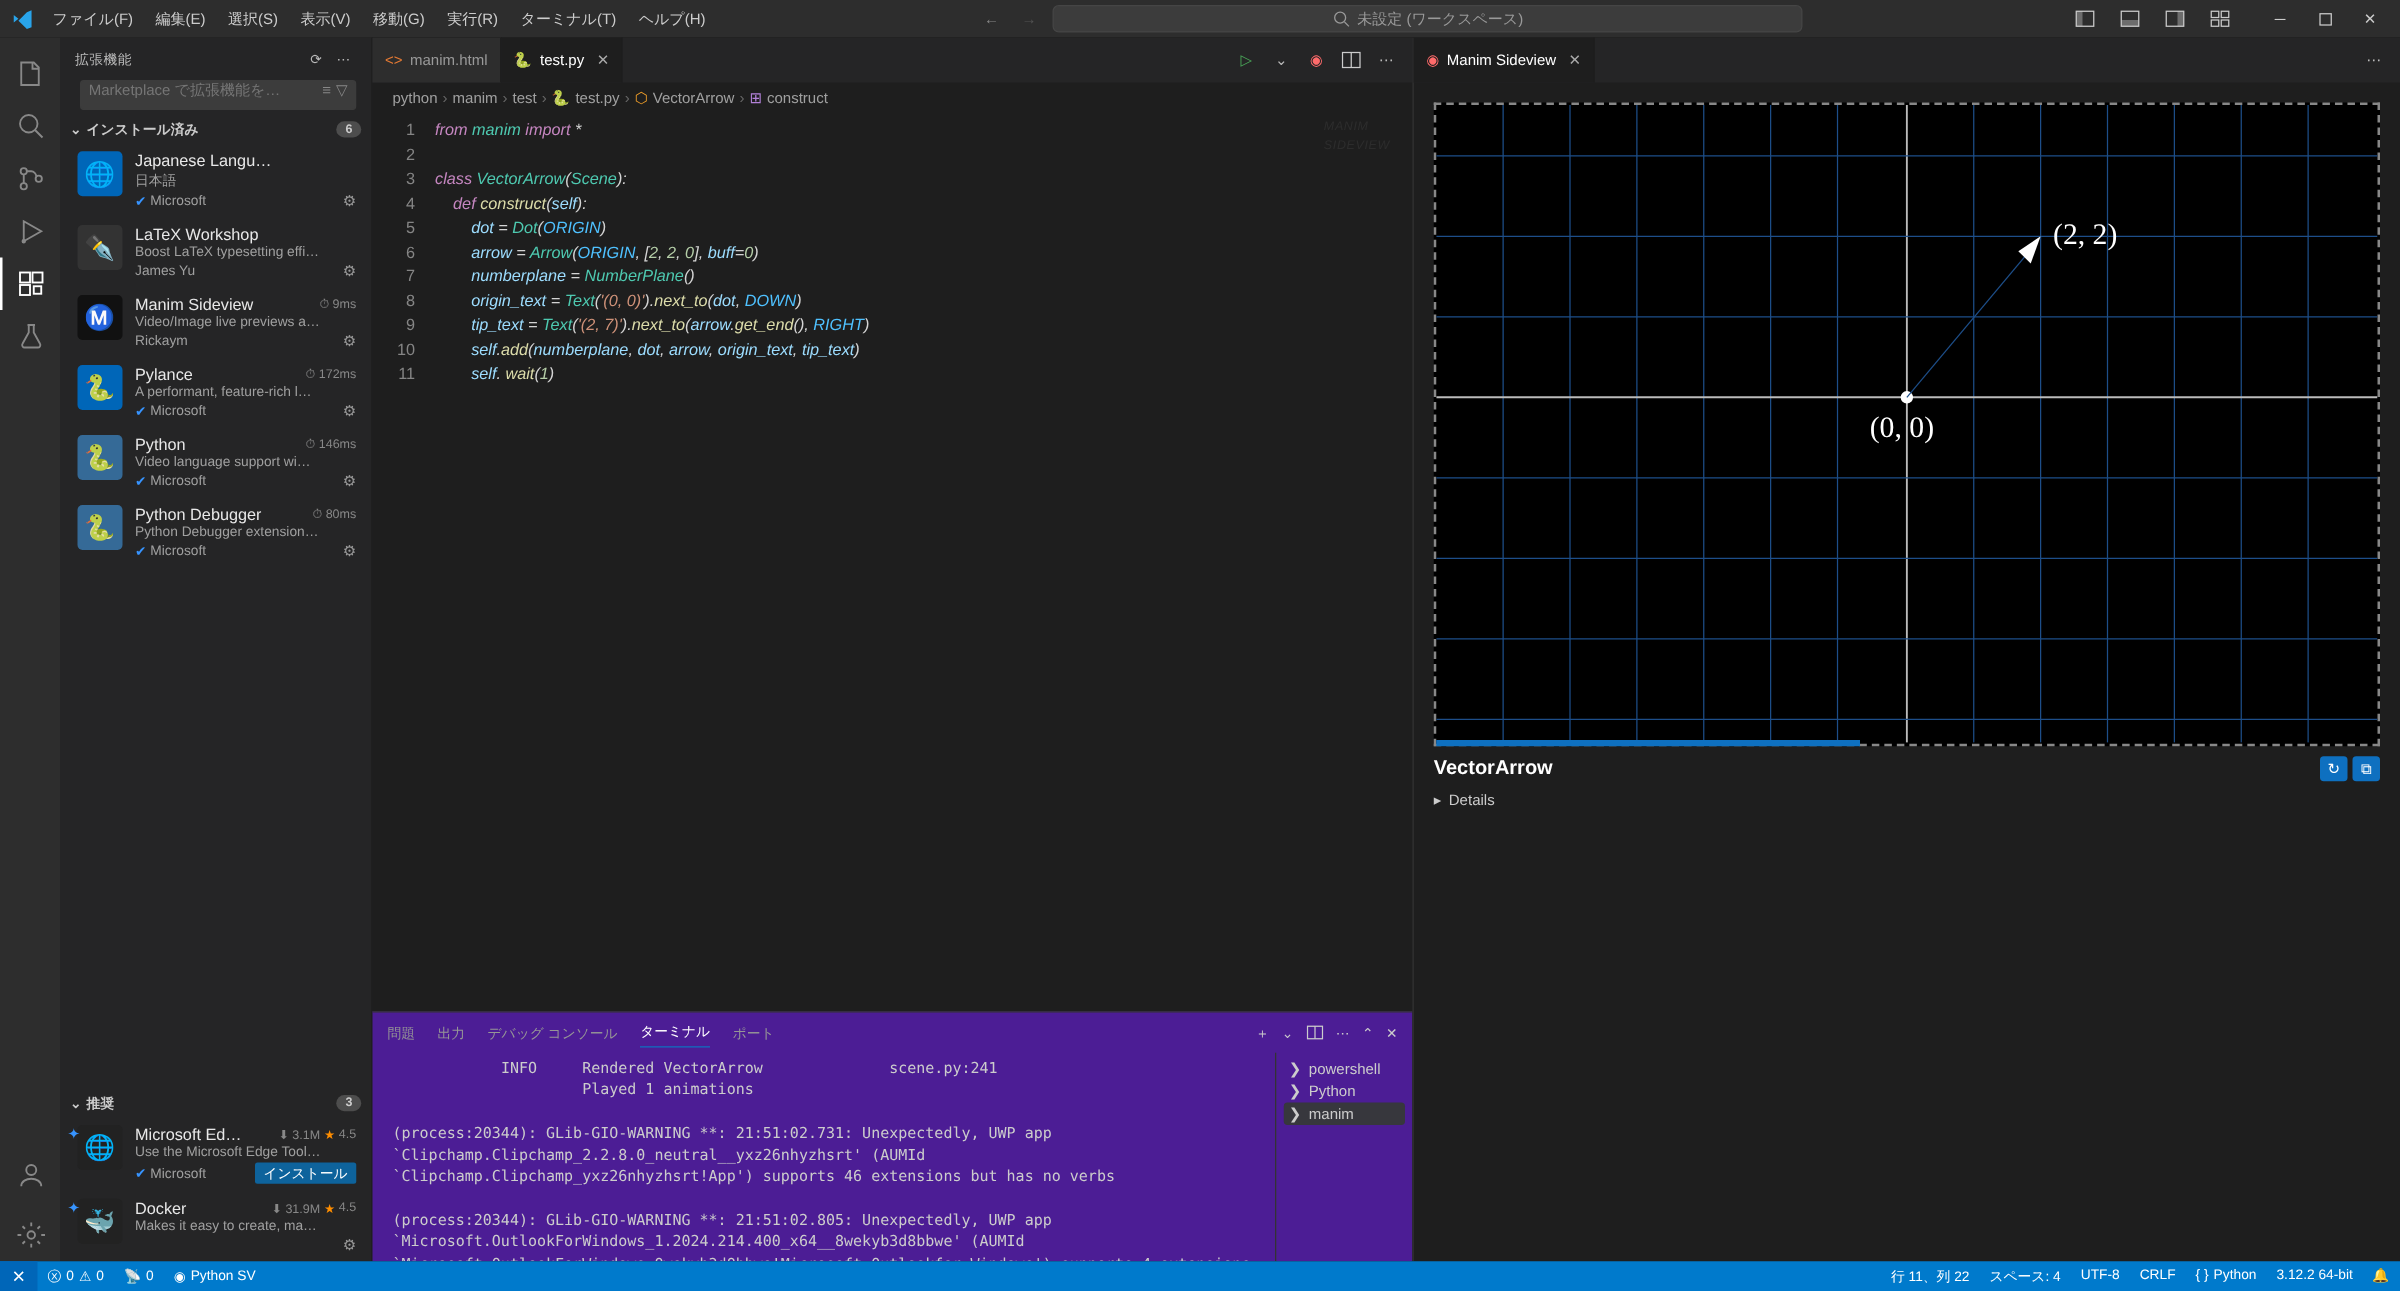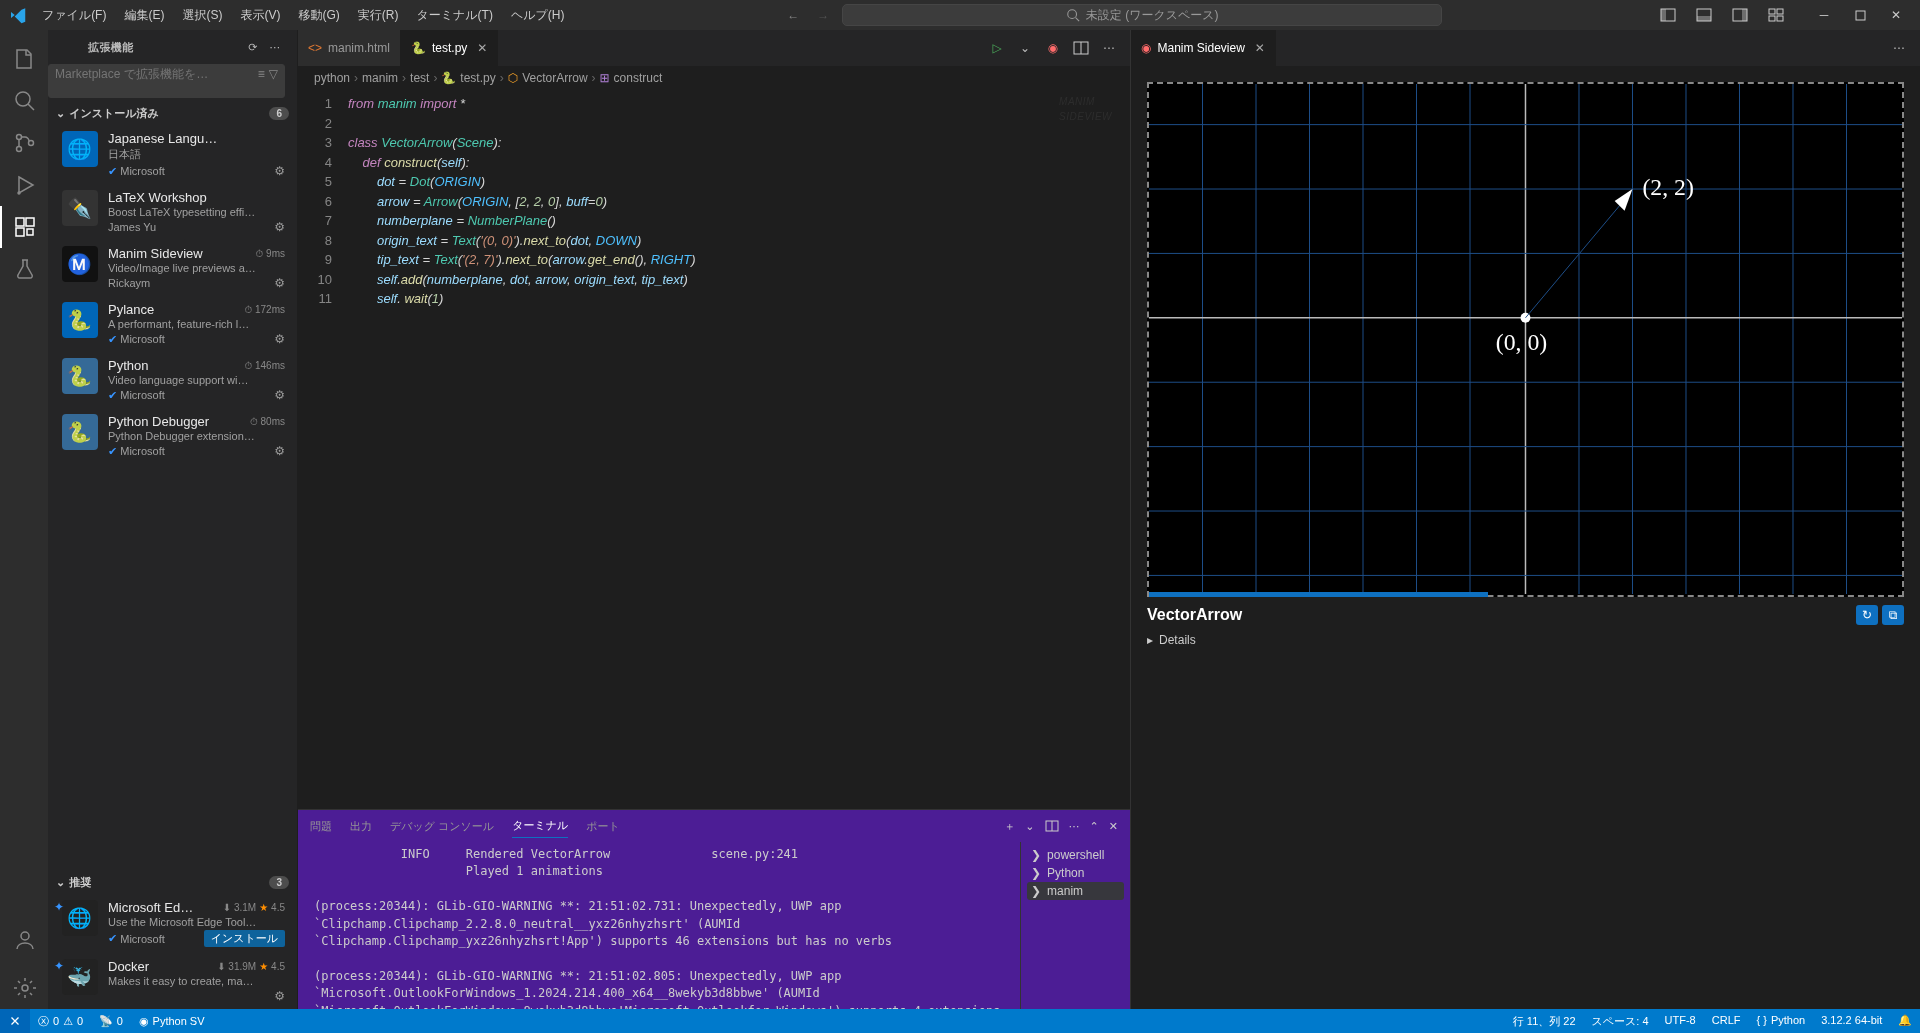--- a/index.html
+++ b/index.html
@@ -20,23 +20,23 @@
 
 
 .activitybar { width:48px; background:#2d2d2d; display:flex; flex-direction:column; align-items:center; padding-top:8px; }
 .activitybar .ab-item { width:48px; height:42px; display:flex; align-items:center; justify-content:center; color:#888; cursor:pointer; border-left:2px solid transparent; }
 .activitybar .ab-item.active { color:#fff; border-left-color:#fff; }
 .activitybar .ab-bottom { margin-top:auto; margin-bottom:6px; }
 
 
 .sidebar { width:250px; background:#252526; display:flex; flex-direction:column; border-right:1px solid #1e1e1e; }
 .sidebar-header { height:34px; display:flex; align-items:center; padding:0 12px; font-size:11px; letter-spacing:.4px; text-transform:none; color:#bbbbbb; }
-.sidebar-header .title { flex:1; font-weight:700;margin-left:28px; }
+.sidebar-header .title { flex:1; font-weight:400; }
 .sidebar-header .icon-btn { width:20px; height:20px; display:flex; align-items:center; justify-content:center; color:#bbb; margin-left:2px; cursor:pointer; }
-.sidebar .searchbox { margin:0 12px 4px 0; height:24px; background:#3c3c3c; border:1px solid #3c3c3c; border-radius:3px; display:flex; align-items:flex-end; padding:16px 6px; color:#999; gap:4px; }
+.sidebar .searchbox { margin:0 12px 4px 16px; height:24px; background:#3c3c3c; border:1px solid #3c3c3c; border-radius:3px; display:flex; align-items:flex-start; padding:0 6px; color:#999; gap:4px; }
 .sidebar .searchbox input { flex:1; background:transparent; border:none; outline:none; color:#ccc; font-size:12px; }
 .sidebar .section-head { display:flex; align-items:center; padding:4px 8px; font-size:11px; font-weight:600; color:#ccc; cursor:pointer; gap:4px; }
 .sidebar .badge { background:#4d4d4d; color:#ccc; border-radius:10px; padding:1px 7px; font-size:10px; margin-left:auto; text-align:center; }
 .ext-list { overflow-y:auto; flex:1; }
 .ext-item { display:flex; padding:6px 12px 6px 14px; gap:10px; position:relative; }
 .ext-icon { width:36px; height:36px; border-radius:4px; display:flex; align-items:center; justify-content:center; font-size:20px; flex-shrink:0; }
 .ext-body { flex:1; min-width:0; }
 .ext-title-row { display:flex; align-items:center; gap:6px; }
 .ext-title { color:#e8e8e8; font-size:13px; white-space:nowrap; overflow:hidden; text-overflow:ellipsis; max-width:110px; }
 .ext-meta { color:#888; font-size:10px; display:flex; align-items:center; gap:3px; margin-left:auto; white-space:nowrap; }

